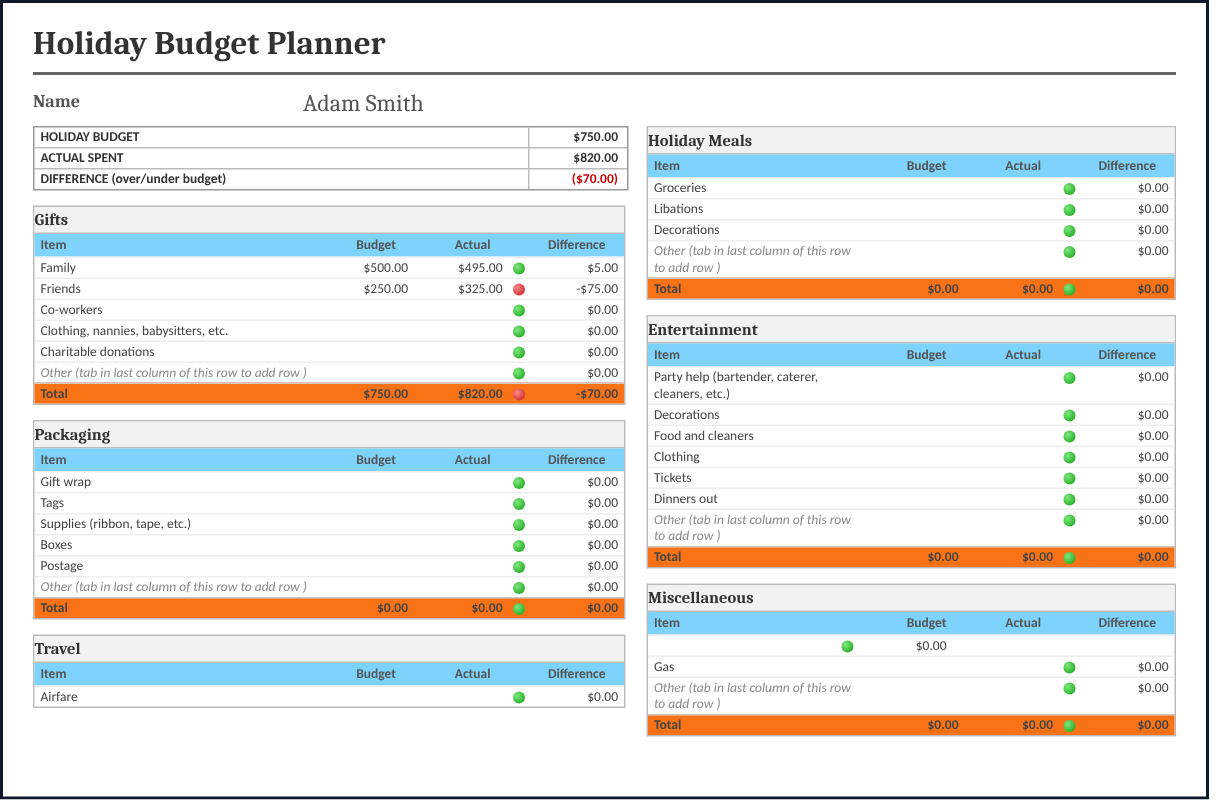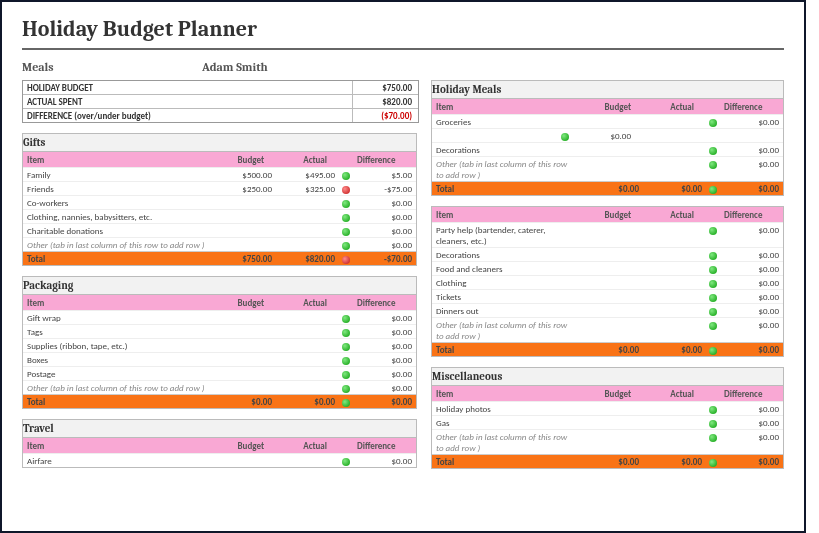--- a/index.html
+++ b/index.html
@@ -1,58 +1,58 @@
 <!DOCTYPE html>
 <html><head>
 <meta charset="utf-8">
 <style>
 body{margin:0;font-family:Calibri,Arial,sans-serif;font-size:10px;color:#333;background:#fff}
 .page{width:806px;height:533px;box-sizing:border-box;border:2px solid #0f172a;padding:14px 20px 10px 20px;background:#fff}
 .title{font-family:"Cambria","Times New Roman",serif;font-size:22px;font-weight:bold;color:#333}
 .hr{height:2px;background:#666;margin:6px 0 10px 0}
 .name-row{display:flex;margin-bottom:6px}
 .name-lbl{width:180px;font-family:"Cambria","Times New Roman",serif;font-size:12px;font-weight:bold;color:#555}
-.name-val{font-family:"Cambria","Times New Roman",serif;font-size:12px;font-weight:bold;color:#555}
+.name-val{font-family:"Cambria","Times New Roman",serif;font-size:16px;font-weight:normal;color:#555}
 .cols{display:flex;gap:14px}
 .col-l{width:395px}
 .col-r{width:370px}
 .summary{border:1px solid #999;width:395px}
 .srow{display:flex;min-height:13px;align-items:center;font-size:9px}
 .srow .slbl{flex:0 0 330px;padding:1px 4px;font-weight:bold;border-right:1px solid #bbb;box-sizing:border-box}
 .srow .sval{flex:1;text-align:right;padding:1px 6px;font-weight:bold}
 .summary .srow + .srow{border-top:1px solid #bbb}
 .neg{color:#c00}
 .section{margin-top:10px;border:1px solid #bbb}
 .sec-title{text-align:left;font-family:"Cambria","Times New Roman",serif;font-size:11px;font-weight:bold;background:#f2f2f2;border-bottom:1px solid #bbb;padding:2px 0}
-.sec-head{display:flex;background:#f9a8d4;font-weight:bold;font-size:9px;color:#555}
+.sec-head{display:flex;background:#7dd3fc;font-weight:bold;font-size:9px;color:#555}
 .sec-head div{padding:2px 4px}
 .c-item{flex:1}
 .c-b{width:55px;text-align:right}
 .c-a{width:55px;text-align:right}
-.c-d{width:55px;text-align:left}
+.c-d{width:55px;text-align:center}
 .c-dot{width:14px;text-align:center}
 .row{display:flex;font-size:9px;color:#444;border-top:1px solid #eee}
 .row div{padding:1px 4px}
 .row .c-item{flex:1}
 .row .c-b,.row .c-a,.row .c-d{width:55px;text-align:right}
 .row .c-dot{width:14px;text-align:center;padding:0}
 .dot{display:inline-block;width:8px;height:8px;border-radius:50%;vertical-align:middle;margin-top:2px}
 .dot.g{background:radial-gradient(circle at 35% 35%,#7fe87f,#0a9d0a)}
 .dot.r{background:radial-gradient(circle at 35% 35%,#ff8a8a,#c01414)}
 .row.total{background:#f97316;font-weight:bold;border-top:1px solid #ccc}
 .other{font-style:italic;color:#888}
 </style>
 </head>
 <body>
 
 <div class="page">
   <div class="title">Holiday Budget Planner</div>
   <div class="hr"></div>
   <div class="name-row">
-    <div class="name-lbl">Meals</div>
+    <div class="name-lbl">Name</div>
     <div class="name-val">Adam Smith</div>
   </div>
 
   <div class="cols">
     <div class="col-l">
       <div class="summary">
         <div class="srow">
           <div class="slbl">HOLIDAY BUDGET</div>
           <div class="sval">$750.00</div>
         </div>
@@ -216,20 +216,21 @@
               <div class="c-d">Difference</div>
             </div>
             <div class="row">
               <div class="c-item">Groceries</div>
               <div class="c-b"></div>
               <div class="c-a"></div>
               <div class="c-dot"><span class="dot g"></span></div>
               <div class="c-d">$0.00</div>
             </div>
             <div class="row">
+              <div class="c-item">Libations</div>
               <div class="c-b"></div>
               <div class="c-a"></div>
               <div class="c-dot"><span class="dot g"></span></div>
               <div class="c-d">$0.00</div>
             </div>
             <div class="row">
               <div class="c-item">Decorations</div>
               <div class="c-b"></div>
               <div class="c-a"></div>
               <div class="c-dot"><span class="dot g"></span></div>
@@ -244,20 +245,21 @@
             </div>
             <div class="row total">
               <div class="c-item">Total</div>
               <div class="c-b">$0.00</div>
               <div class="c-a">$0.00</div>
               <div class="c-dot"><span class="dot g"></span></div>
               <div class="c-d">$0.00</div>
             </div>
           </div>
           <div class="section">
+            <div class="sec-title">Entertainment</div>
             <div class="sec-head">
               <div class="c-item">Item</div>
               <div class="c-b">Budget</div>
               <div class="c-a">Actual</div>
               <div class="c-dot"></div>
               <div class="c-d">Difference</div>
             </div>
             <div class="row">
               <div class="c-item">Party help (bartender, caterer, cleaners, etc.)</div>
               <div class="c-b"></div>
@@ -318,21 +320,20 @@
           <div class="section">
             <div class="sec-title">Miscellaneous</div>
             <div class="sec-head">
               <div class="c-item">Item</div>
               <div class="c-b">Budget</div>
               <div class="c-a">Actual</div>
               <div class="c-dot"></div>
               <div class="c-d">Difference</div>
             </div>
             <div class="row">
-              <div class="c-item">Holiday photos</div>
               <div class="c-b"></div>
               <div class="c-a"></div>
               <div class="c-dot"><span class="dot g"></span></div>
               <div class="c-d">$0.00</div>
             </div>
             <div class="row">
               <div class="c-item">Gas</div>
               <div class="c-b"></div>
               <div class="c-a"></div>
               <div class="c-dot"><span class="dot g"></span></div>

